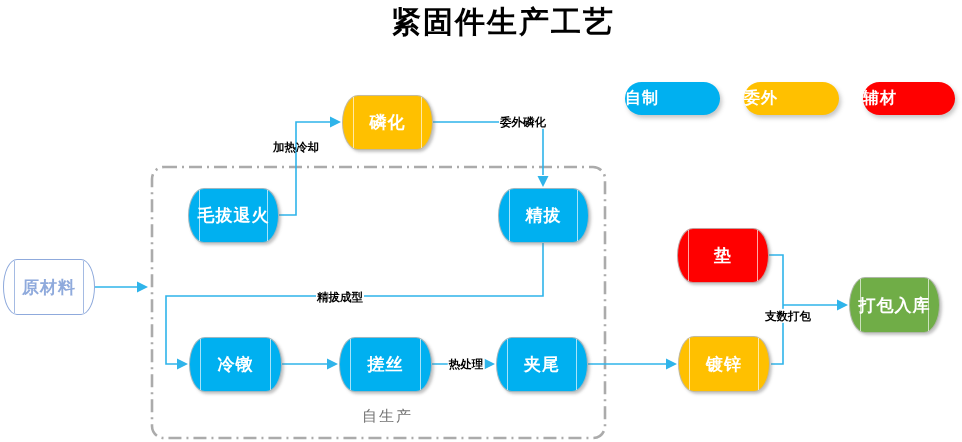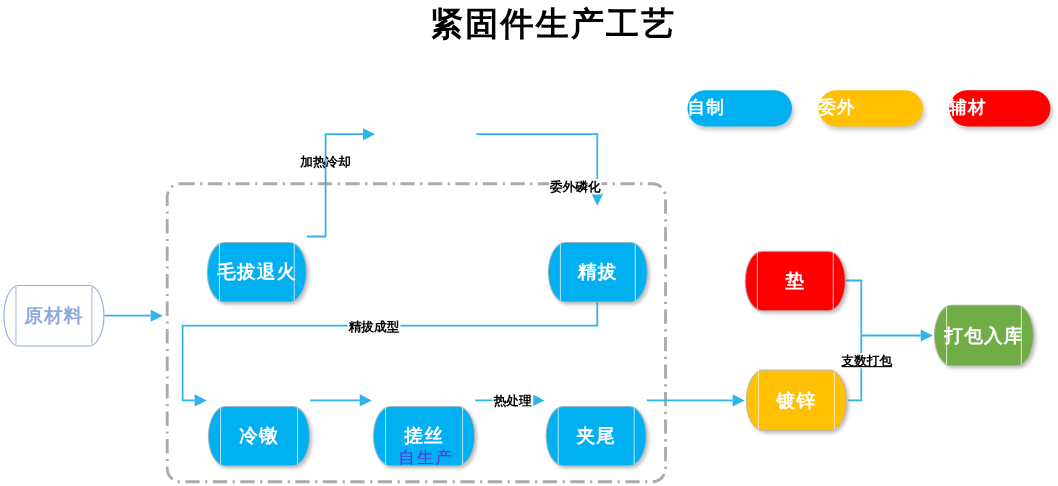--- a/index.html
+++ b/index.html
@@ -40,21 +40,21 @@
     border:1px solid rgba(185,185,185,.85);
     box-shadow:2px 2px 3px rgba(125,125,125,.45);
     box-sizing:border-box;z-index:2;
   }
   .node::before,.node::after{
     content:"";position:absolute;top:1px;bottom:1px;width:1px;
     background:rgba(255,255,255,.65);
   }
   .node::before{left:10px;}
   .node::after{right:10px;}
-  .t-self{background:var(--self-made);margin-top:32px;}
+  .t-self{background:var(--self-made);}
   .t-out{background:var(--outsourced);}
   .t-aux{background:var(--auxiliary);}
   .t-finish{background:var(--finish);}
   .t-raw{
     background:#fff;color:var(--raw-material);
     border:1.5px solid var(--raw-material);box-shadow:none;border-radius:14px/50%;align-items:center;
   }
   .t-raw::before,.t-raw::after{background:rgba(143,170,220,.8);}
   .n-raw{left:3px;top:259px;width:92px;height:56px;}
   .n-rough{left:188px;top:188px;width:91px;height:55px;}
@@ -75,28 +75,28 @@
     fill:none;stroke:var(--dash-border);stroke-width:2.6px;
     stroke-dasharray:13 5 2 5;
   }
   
   .elabel{
     position:absolute;transform:translate(-50%,-50%);z-index:3;
     background:#fff;padding:0 1px;white-space:nowrap;
     font-size:11.5px;font-weight:bold;color:#000;line-height:1.25;
   }
   .el-heat{left:296px;top:147px;background:transparent;}
-  .el-outphos{left:523px;top:122px;margin-top:48px;}
+  .el-outphos{left:523px;top:122px;}
   .el-fineform{left:340px;top:297px;}
   .el-heattreat{left:466px;top:364px;}
-  .el-countpack{left:788px;top:328px;text-decoration:underline;}
+  .el-countpack{left:788px;top:316px;}
   .group-label{
     position:absolute;left:362px;top:407px;z-index:3;
     font-family:"DejaVu Serif","Liberation Serif",serif;
-    font-size:15px;color:#6d28d9;letter-spacing:2px;
+    font-size:15px;color:#737373;letter-spacing:2px;
   }
 </style>
 </head>
 <body>
 
 <div class="stage" data-name="diagram-canvas">
 
   <h1 class="title" data-name="diagram-title">紧固件生产工艺</h1>
 
   <div class="pill pill-self" data-name="legend-item-self-made">
@@ -138,20 +138,23 @@
     <path class="edge" d="M783,305 H837" data-name="edge-junction-to-packing"></path>
     <polygon class="arrow" points="848,305 837,299.5 837,310.5" data-name="arrowhead-junction-to-packing"></polygon>
   </svg>
 
   <div class="node t-raw n-raw" data-name="node-raw-material">
     <span class="node-label" data-name="node-raw-material-label">原材料</span>
   </div>
   <div class="node t-self n-rough" data-name="node-rough-drawing-annealing">
     <span class="node-label" data-name="node-rough-drawing-annealing-label">毛拔退火</span>
   </div>
+  <div class="node t-out n-phos" data-name="node-phosphating">
+    <span class="node-label" data-name="node-phosphating-label">磷化</span>
+  </div>
   <div class="node t-self n-fine" data-name="node-fine-drawing">
     <span class="node-label" data-name="node-fine-drawing-label">精拔</span>
   </div>
   <div class="node t-self n-cold" data-name="node-cold-heading">
     <span class="node-label" data-name="node-cold-heading-label">冷镦</span>
   </div>
   <div class="node t-self n-thread" data-name="node-thread-rolling">
     <span class="node-label" data-name="node-thread-rolling-label">搓丝</span>
   </div>
   <div class="node t-self n-tail" data-name="node-tail-clamping">

